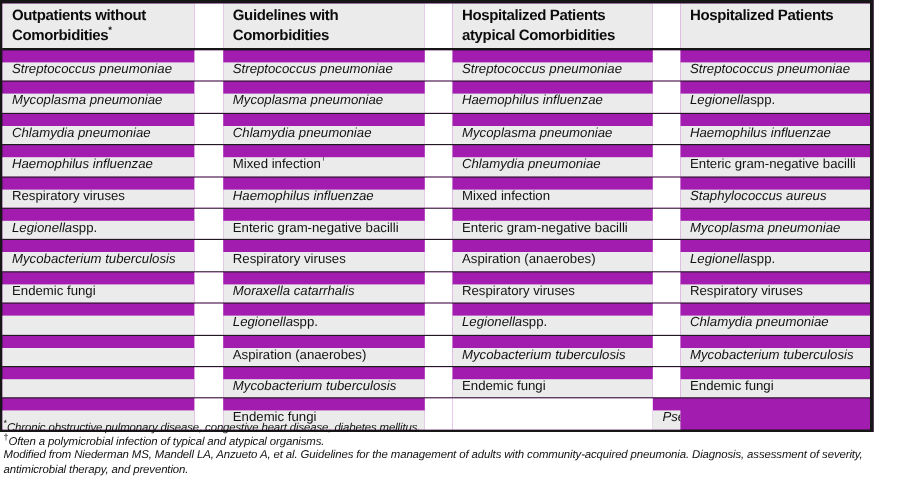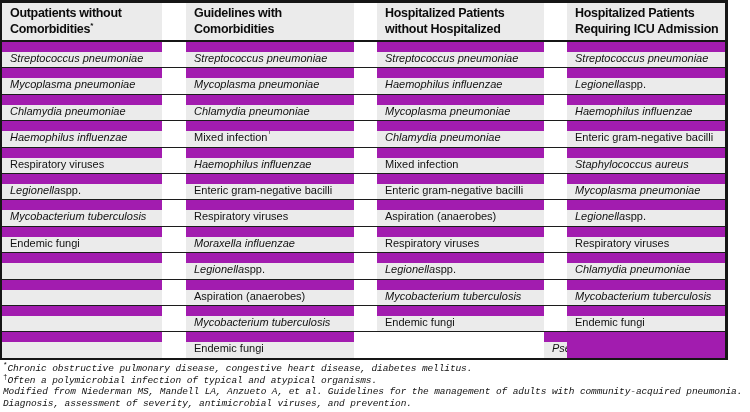--- a/index.html
+++ b/index.html
@@ -42,25 +42,24 @@
     display:flex; align-items:flex-start;
     padding-left:8px;
     white-space:nowrap;
     overflow:hidden;
     color:#121212;
     margin-top:10px;
   }
   .it { font-style:italic; }
   sup.mark { font-size:8px; line-height:0; vertical-align:super; font-style:normal; }
   .footnotes {
-    position:absolute; top:363px; left:3px; width:744px;
+    position:absolute; top:351px; left:3px; width:744px;
     font-size:9.5px; font-style:italic; line-height:11.6px;
     letter-spacing:-0.1px;
     color:#111;
-    font-family:Liberation Mono, monospace;
   }
   .footnote { margin:0; }
   .footnote sup.mark { font-size:7.5px; }
 </style>
 </head>
 <body>
 
 <div class="table-frame">
   <div class="grid-row header-row">
       <div class="header-cell">
@@ -68,26 +67,25 @@
         <div>Comorbidities<sup class="mark">*</sup></div>
       </div>
       <div class="gutter"></div>
       <div class="header-cell">
         <div>Guidelines with</div>
         <div>Comorbidities</div>
       </div>
       <div class="gutter"></div>
       <div class="header-cell">
         <div>Hospitalized Patients</div>
-        <div>without Hospitalized</div>
+        <div>atypical Comorbidities</div>
       </div>
       <div class="gutter"></div>
       <div class="header-cell">
         <div>Hospitalized Patients</div>
-        <div>Requiring ICU Admission</div>
       </div>
     </div>
   <div id="body-rows">
       <div class="grid-row body-row">
         <div class="body-cell">
           <span class="it">Streptococcus pneumoniae</span>
         </div>
         <div class="gutter"></div>
         <div class="body-cell">
           <span class="it">Streptococcus pneumoniae</span>
@@ -206,21 +204,21 @@
           <span class="it">Legionella</span>
           <span> spp.</span>
         </div>
       </div>
       <div class="grid-row body-row">
         <div class="body-cell">
           <span>Endemic fungi</span>
         </div>
         <div class="gutter"></div>
         <div class="body-cell">
-          <span class="it">Moraxella influenzae</span>
+          <span class="it">Moraxella catarrhalis</span>
         </div>
         <div class="gutter"></div>
         <div class="body-cell">
           <span>Respiratory viruses</span>
         </div>
         <div class="gutter"></div>
         <div class="body-cell">
           <span>Respiratory viruses</span>
         </div>
       </div>
@@ -282,14 +280,14 @@
         <div class="body-cell">
           <span class="it">Pseudomonas pneumonia</span>
         </div>
       </div>
     </div>
 </div>
 
 <div class="footnotes">
     <div class="footnote"><sup class="mark">*</sup>Chronic obstructive pulmonary disease, congestive heart disease, diabetes mellitus.</div>
     <div class="footnote"><sup class="mark">†</sup>Often a polymicrobial infection of typical and atypical organisms.</div>
-    <div class="footnote">Modified from Niederman MS, Mandell LA, Anzueto A, et al. Guidelines for the management of adults with community-acquired pneumonia. Diagnosis, assessment of severity, antimicrobial viruses, and prevention.</div>
+    <div class="footnote">Modified from Niederman MS, Mandell LA, Anzueto A, et al. Guidelines for the management of adults with community-acquired pneumonia. Diagnosis, assessment of severity, antimicrobial therapy, and prevention.</div>
   </div>
 
 </body></html>

